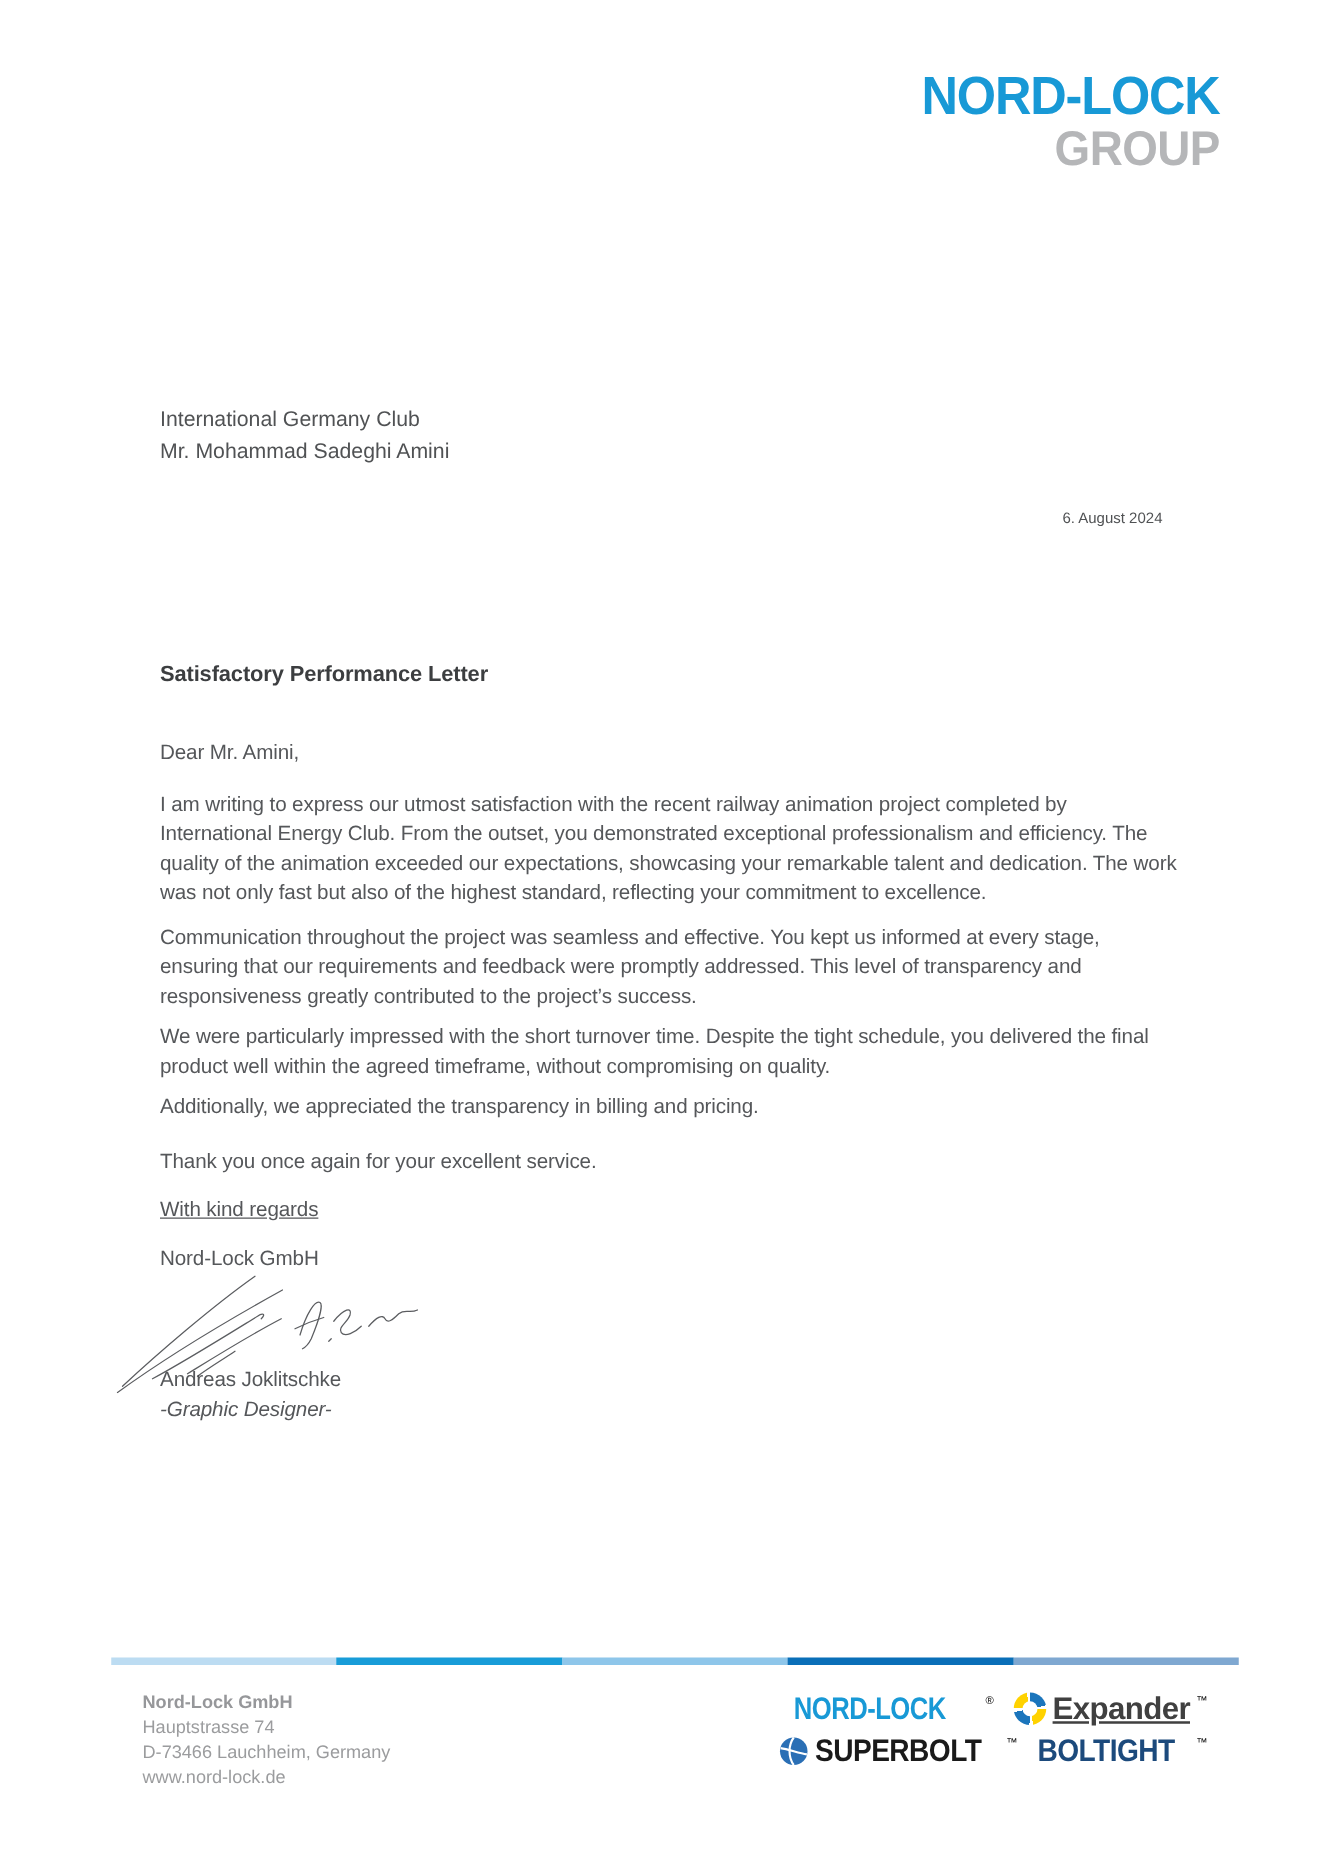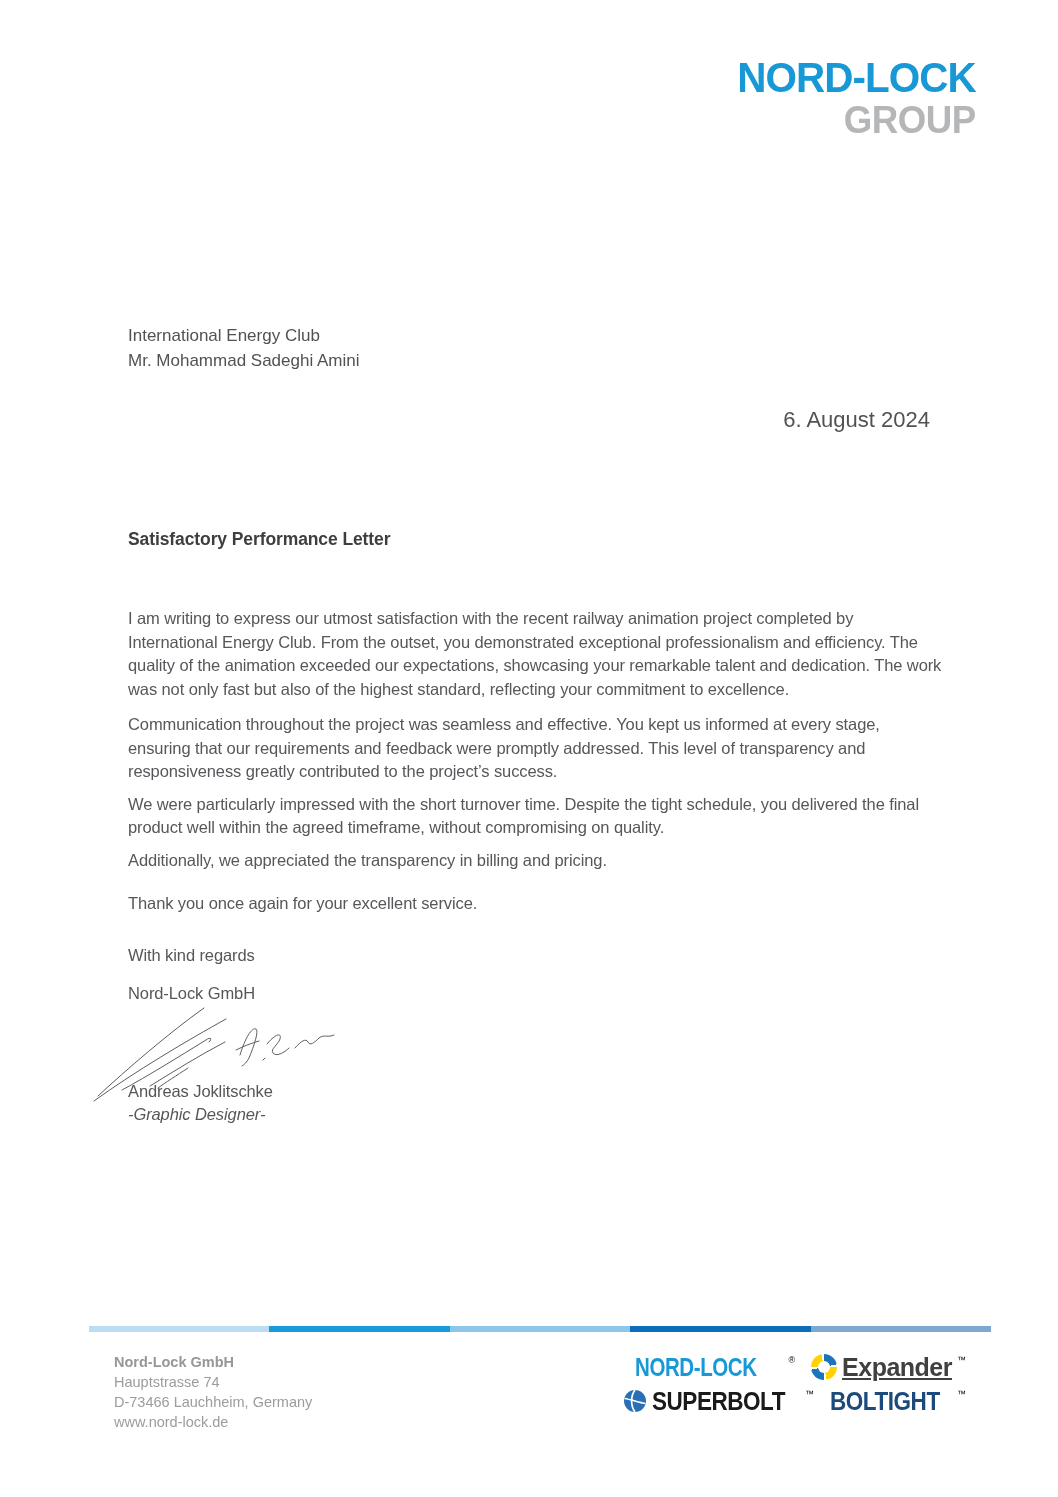--- a/index.html
+++ b/index.html
@@ -20,35 +20,35 @@
     letter-spacing:-1px; transform:scaleX(0.94); transform-origin:right center;
   }
   .logo-top .secondary {
     display:block; color:#b5b6b8; font-size:39px; font-weight:800;
     letter-spacing:-0.5px; transform:scaleX(0.94); transform-origin:right center;
     margin-top:1px;
   }
 
   
   .recipient { position:absolute; left:128px; top:323px; font-size:17px; line-height:25px; color:#505254; }
-  .date { position:absolute; top:407px; right:128px; font-size:22px; color:#505254; }
+  .date { position:absolute; top:407px; right:128px; font-size:12px; color:#505254; }
 
   
   .subject { position:absolute; left:128px; top:529px; font-size:17.5px; font-weight:700; color:#3c3e40; letter-spacing:-0.1px; }
 
   
   .body { position:absolute; left:128px; top:591px; width:818px; font-size:16.5px; line-height:23.5px; color:#55575a; letter-spacing:-0.1px; }
   .salutation { margin-bottom:18px; }
   .body p.p1 { margin-bottom:12px;margin-top:16px; }
   .body p.p2 { margin-bottom:9px; }
   .body p.p3 { margin-bottom:9px; }
   .body p.p4 { margin-bottom:20px; }
   .body p.p5 { margin-bottom:11px; }
-  .body p.p6 { margin-bottom:28px; }
-  .regards  { margin-bottom:15px; }
+  .body p.p6 { margin-bottom:16px; }
+  .regards  { margin-bottom:15px;text-decoration:underline; }
   .company  { margin-bottom:0; }
   .sig-wrap { position:relative; height:74px; }
   .sig-wrap svg { position:absolute; left:-36px; top:-8px; pointer-events:none; }
   .signer-title { font-style:italic; }
 
   
   .footer-bar { position:absolute; left:89px; top:1326px; width:902px; height:6px; display:flex; }
   .footer-bar span { flex:1 1 0; }
 
   .footer-col { position:absolute; font-size:14.5px; line-height:20px; color:#9b9c9e; }
@@ -87,29 +87,30 @@
 <body>
 
 <div class="page">
 
   <div class="logo-top">
     <span class="primary">NORD-LOCK</span>
     <span class="secondary">GROUP</span>
   </div>
 
   <div class="recipient">
-    <div>International Energy Club</div>
+    <div>International Germany Club</div>
     <div>Mr. Mohammad Sadeghi Amini</div>
   </div>
 
   <div class="date">6. August 2024</div>
 
   <div class="subject">Satisfactory Performance Letter</div>
 
   <div class="body">
+    <div class="salutation">Dear Mr. Amini,</div>
     <p class="p1">I am writing to express our utmost satisfaction with the recent railway animation project completed by International Energy Club. From the outset, you demonstrated exceptional professionalism and efficiency. The quality of the animation exceeded our expectations, showcasing your remarkable talent and dedication. The work was not only fast but also of the highest standard, reflecting your commitment to excellence.</p>
     <p class="p2">Communication throughout the project was seamless and effective. You kept us informed at every stage, ensuring that our requirements and feedback were promptly addressed. This level of transparency and responsiveness greatly contributed to the project’s success.</p>
     <p class="p3">We were particularly impressed with the short turnover time. Despite the tight schedule, you delivered the final product well within the agreed timeframe, without compromising on quality.</p>
     <p class="p4">Additionally, we appreciated the transparency in billing and pricing.</p>
     <p class="p6">Thank you once again for your excellent service.</p>
     <div class="regards">With kind regards</div>
     <div class="company">Nord-Lock GmbH</div>
 
     <div class="sig-wrap">
       <svg width="260" height="104" viewBox="0 0 260 104">

